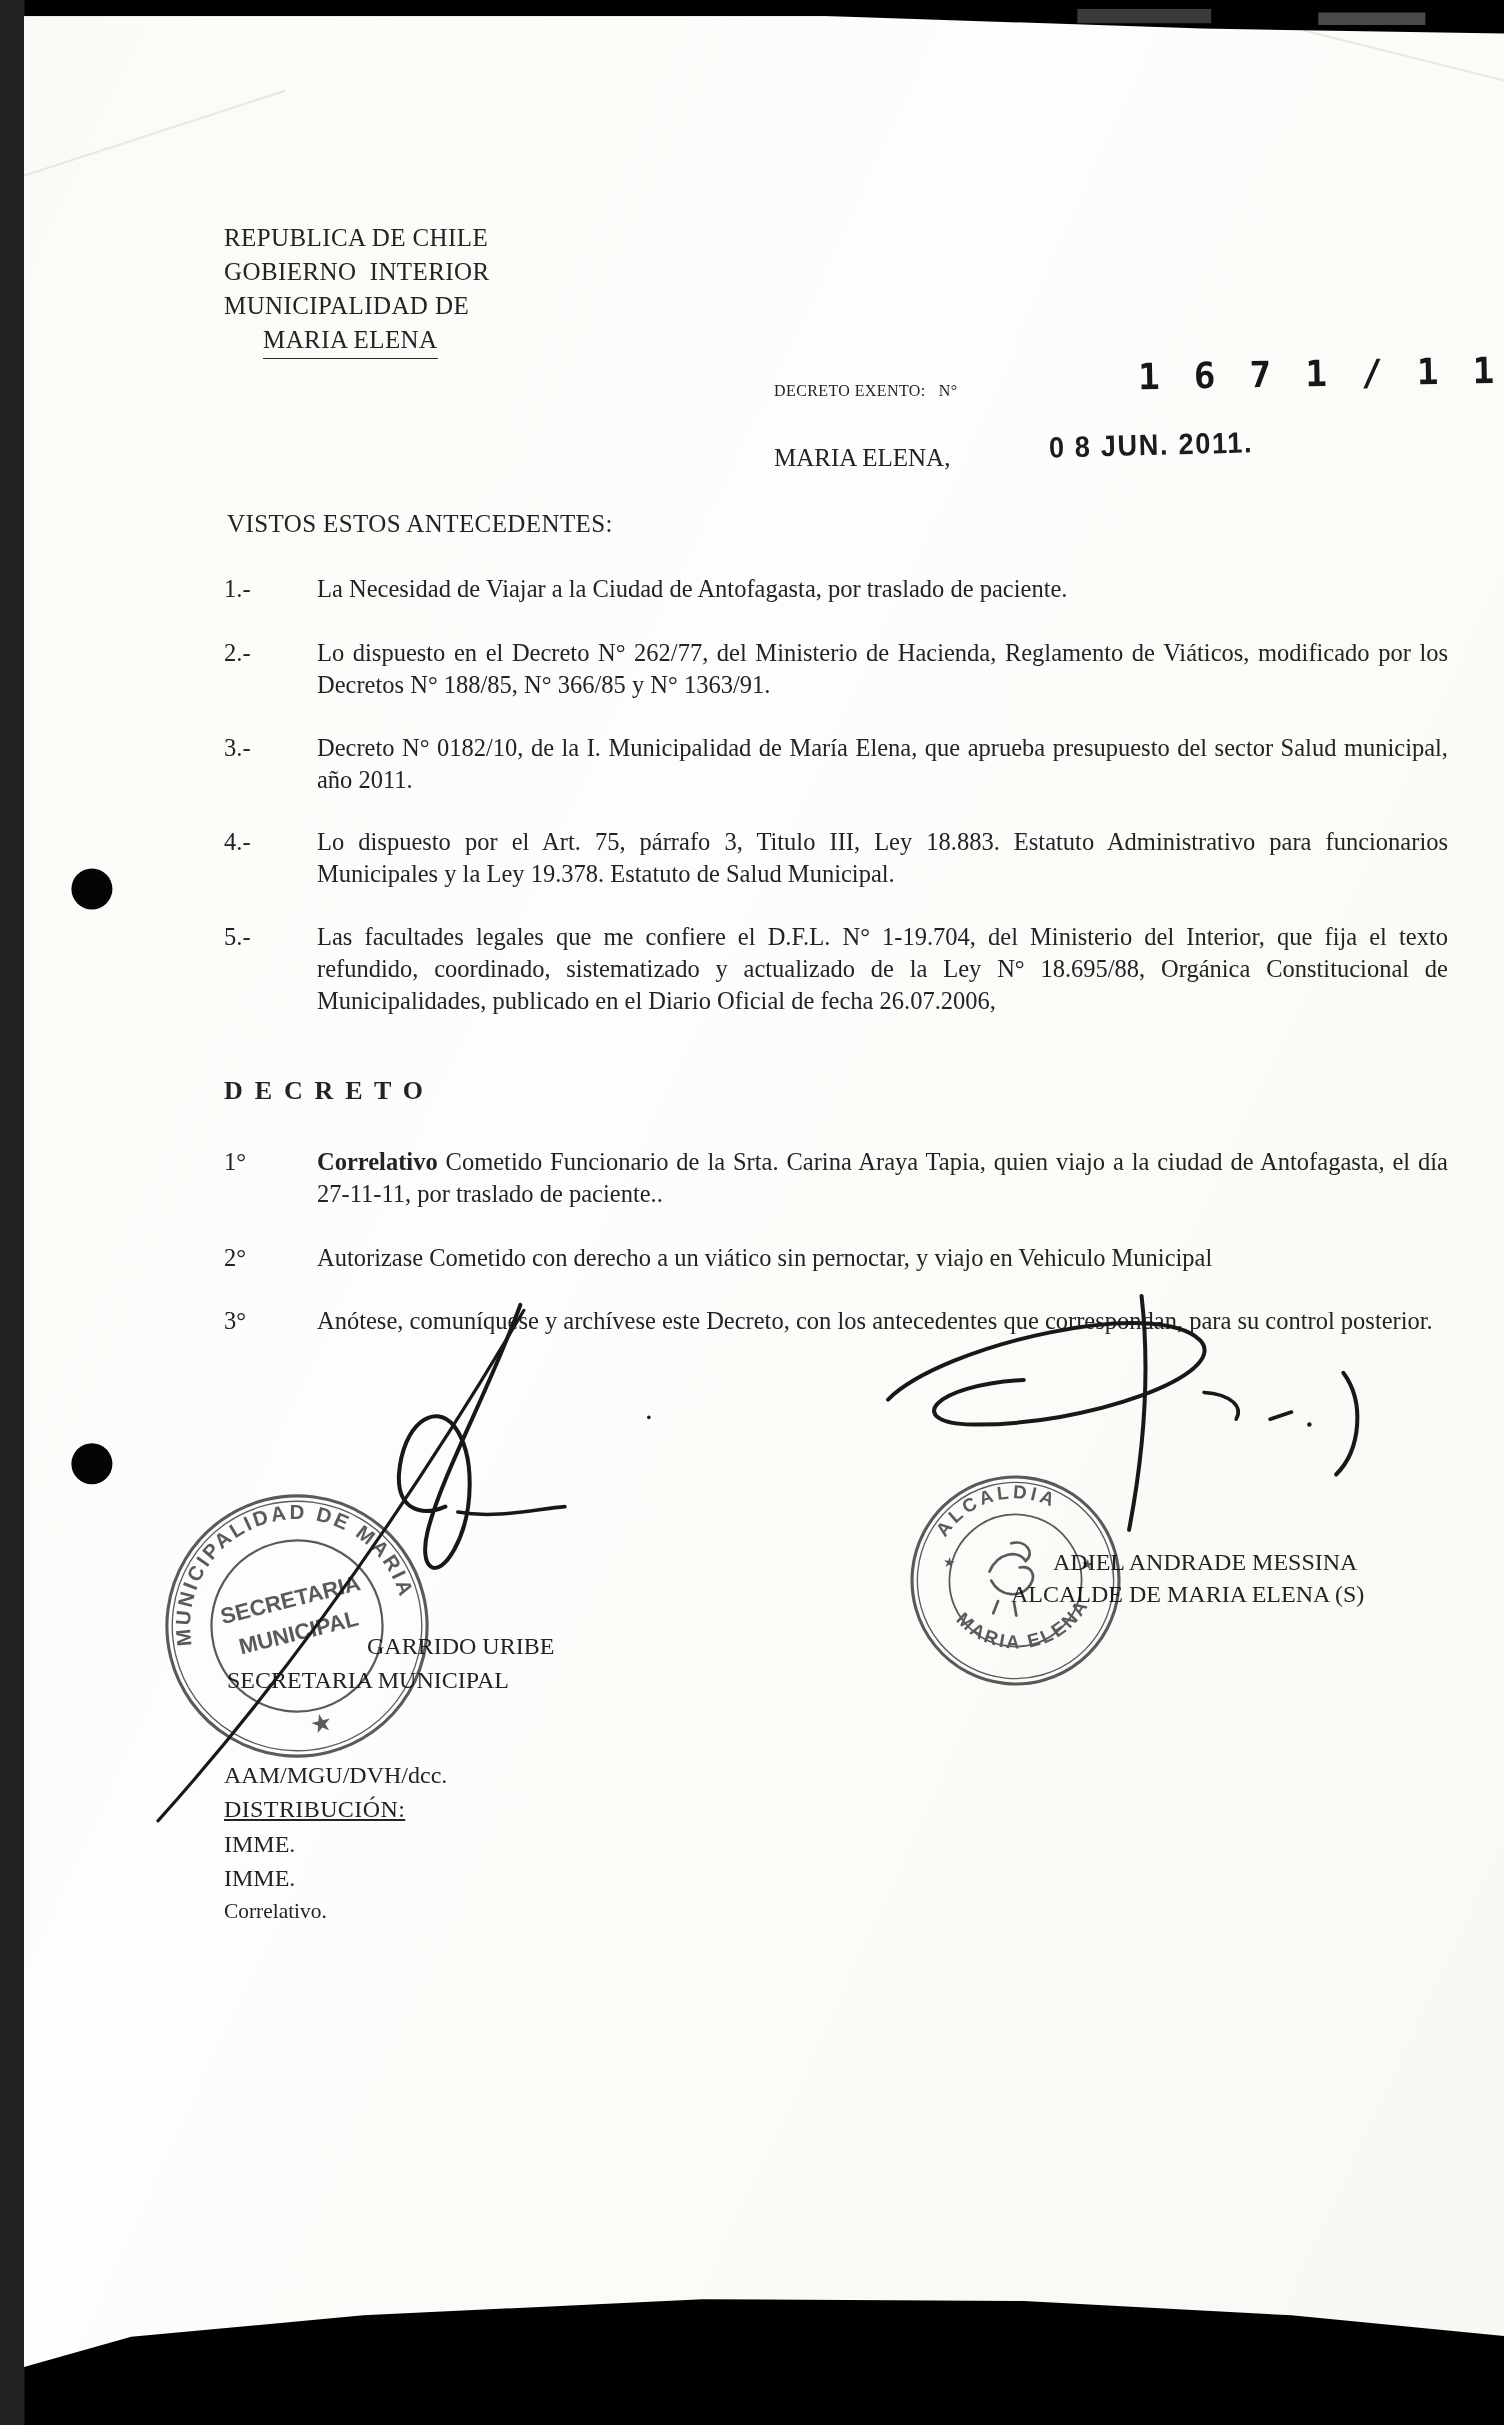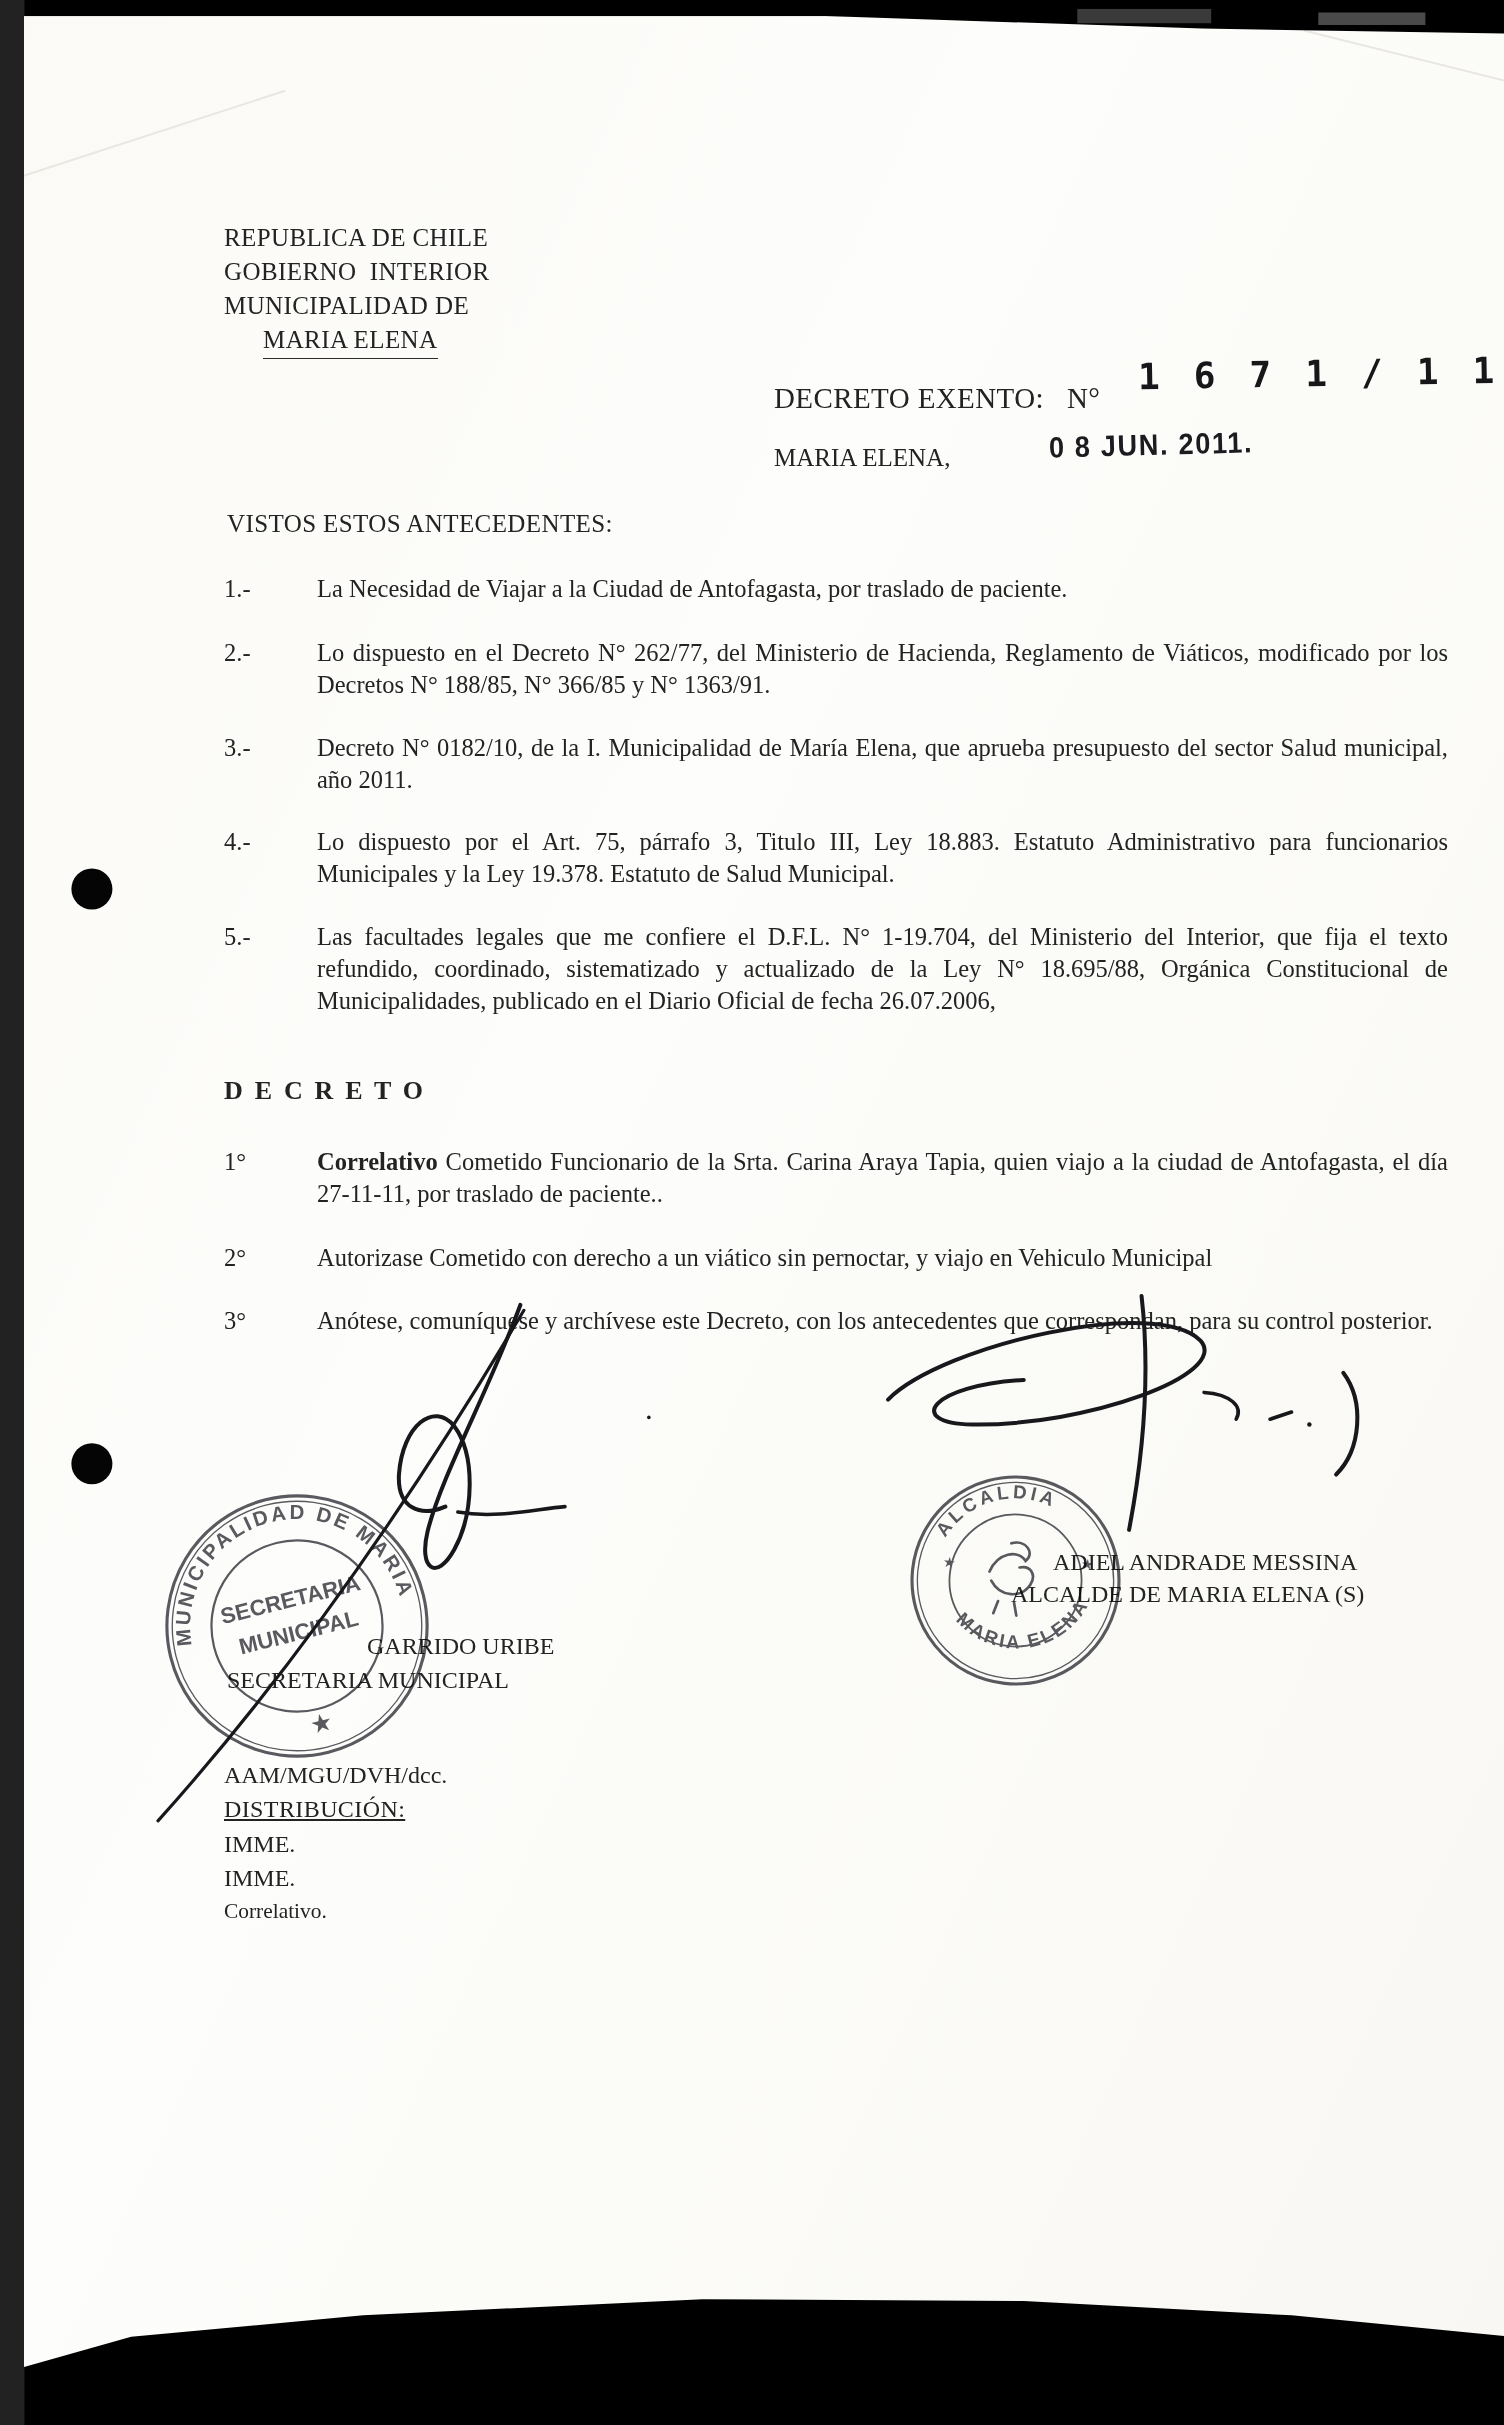--- a/index.html
+++ b/index.html
@@ -7,21 +7,21 @@
     position:relative; width:1505px; height:2426px; overflow:hidden;
     background:linear-gradient(115deg,#fbfaf7 0%,#fdfdfb 40%,#f8f7f3 100%);
     font-family:"Liberation Serif", serif; color:#232323;margin-left:24px;
   }
   .abs{position:absolute;}
   .t{white-space:pre-wrap;}
   
   .hdr{left:200px; top:221px; font-size:25px; line-height:34px; letter-spacing:0.4px;}
   .hdr .u{display:inline-block; margin-left:39px; border-bottom:1.8px solid #2b2b2b; padding-bottom:0.9px;}
   
-  .dx-label{left:750px; top:382px; font-size:29px; letter-spacing:0.4px;}
+  .dx-label{left:750px; top:382px; font-size:16px; letter-spacing:0.4px;}
   .dx-num{left:1114px; top:353px; font-family:"DejaVu Sans Mono", monospace; font-weight:bold;
           font-size:36px; letter-spacing:6.2px; color:#17171a; transform:rotate(-1deg);}
   .dx-place{left:750px; top:444px; font-size:25px;}
   .dx-date{left:1016px; top:428px; font-family:"Liberation Sans", sans-serif; font-weight:bold;
            font-size:29.5px; letter-spacing:1.8px; color:#1c1c20; transform:rotate(-1.5deg) scaleX(.92);}
   .vistos{left:203px; top:510px; font-size:25px; letter-spacing:0.4px;text-align:right;}
   
   .row{left:200px; width:1224px; font-size:24.5px; line-height:32px; display:flex;}
   .row .num{width:93px; flex:0 0 93px;}
   .row .txt{flex:1; text-align:justify;}

